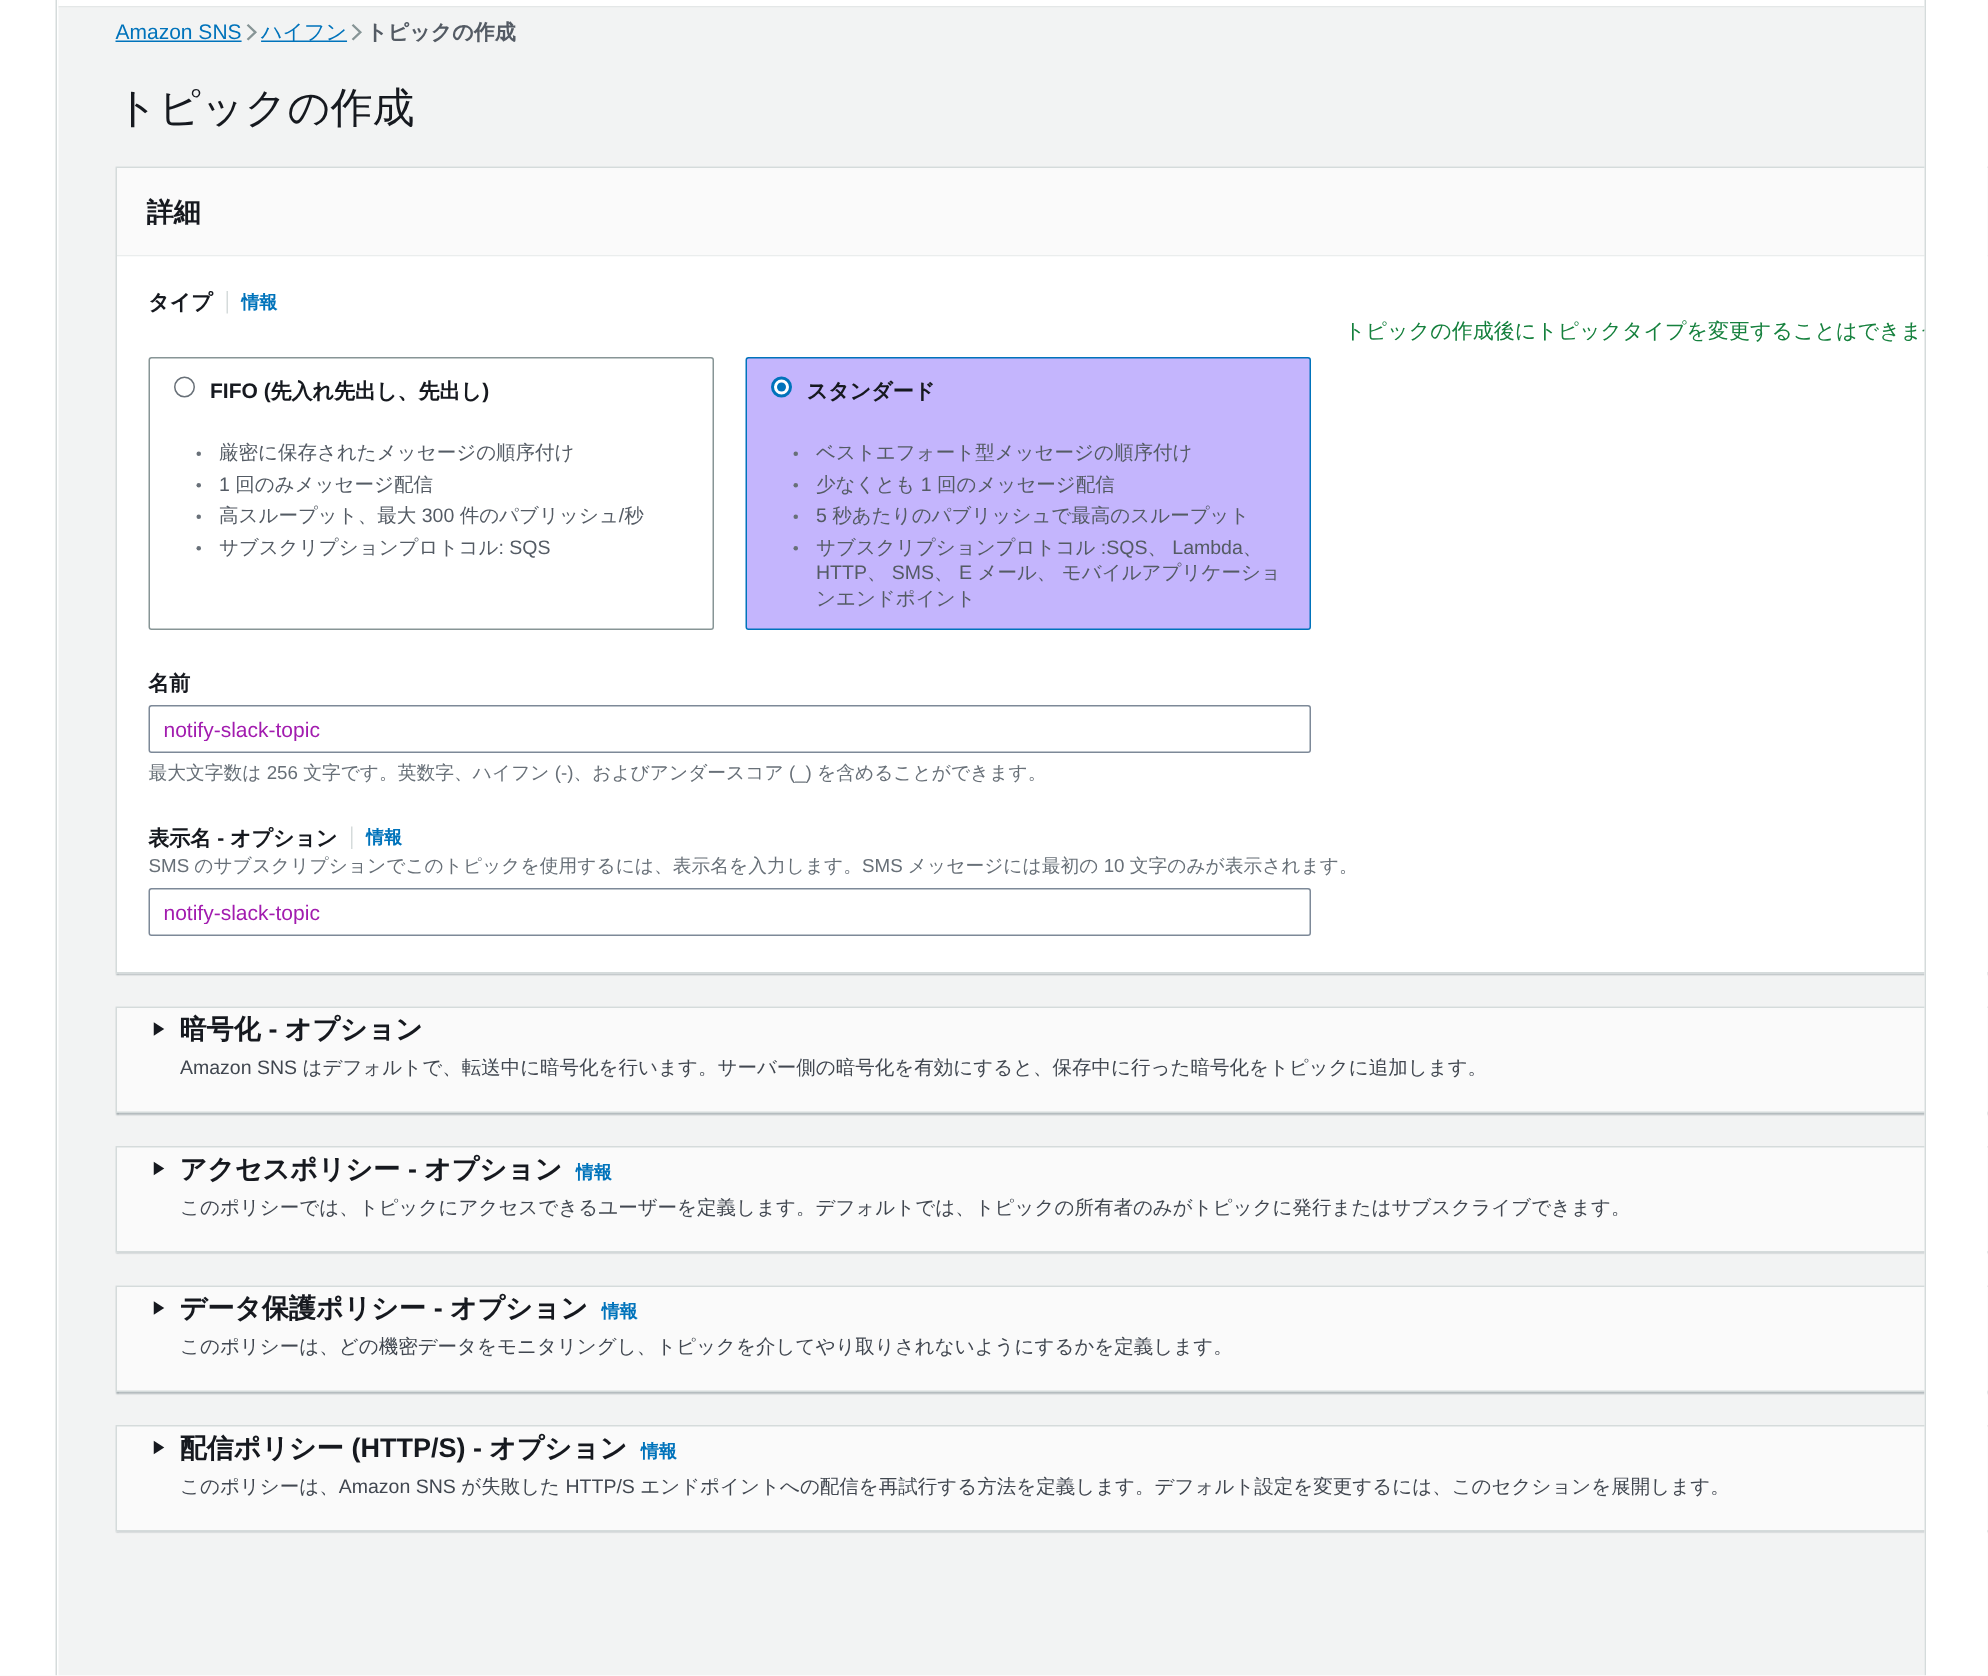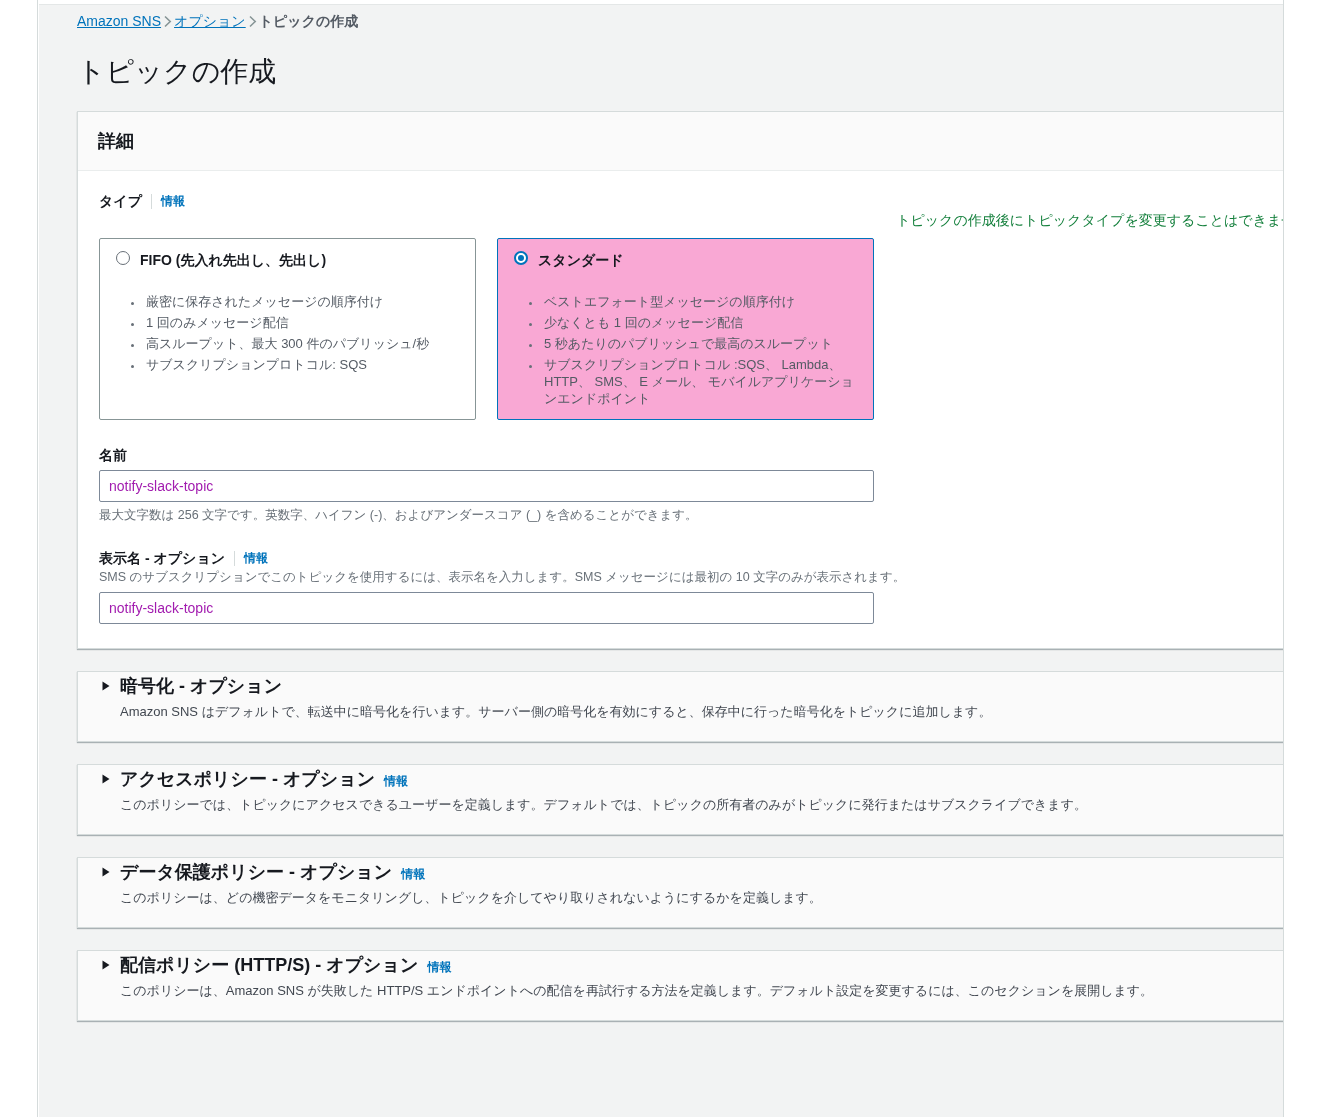--- a/index.html
+++ b/index.html
@@ -61,21 +61,21 @@
   .field-desc { margin-top: 2px; font-size: 12.5px; color: #687078; line-height: 17px; }
 
   
   .tiles { display: flex; gap: 21px; margin-top: 9px; }
   .tile {
     width: 377px; min-height: 161px;
     background: #ffffff; border: 1px solid #879596; border-radius: 2px;
     padding: 12px 14px 12px 16px;
     cursor: pointer;
   }
-  .tile.selected { background: #f9a8d4; border-color: #0073bb; }
+  .tile.selected { background: #c4b5fd; border-color: #0073bb; }
   .tile-head { display: flex; gap: 10px; }
   .radio {
     flex: 0 0 auto; width: 14px; height: 14px; border-radius: 50%;
     border: 1px solid #687078; background: #ffffff; position: relative;
   }
   .radio.checked { border: 2px solid #0073bb; }
   .radio.checked::after {
     content: ""; position: absolute; left: 50%; top: 50%;
     width: 6px; height: 6px; margin: -3px 0 0 -3px;
     border-radius: 50%; background: #0073bb;
@@ -115,21 +115,21 @@
 
     <div class="main">
 
       <nav class="breadcrumb">
         <a>Amazon SNS</a>
         <span class="sep">
           <svg width="9" height="13" viewBox="0 0 9 13">
               <path d="M2 1.5 L7.2 6.5 L2 11.5" fill="none" stroke="#879596" stroke-width="1.6"></path>
             </svg>
         </span>
-        <a>オプション</a>
+        <a>ハイフン</a>
         <span class="sep">
           <svg width="9" height="13" viewBox="0 0 9 13">
               <path d="M2 1.5 L7.2 6.5 L2 11.5" fill="none" stroke="#879596" stroke-width="1.6"></path>
             </svg>
         </span>
         <span class="current">トピックの作成</span>
       </nav>
 
       <h1 class="page-title">トピックの作成</h1>
 

